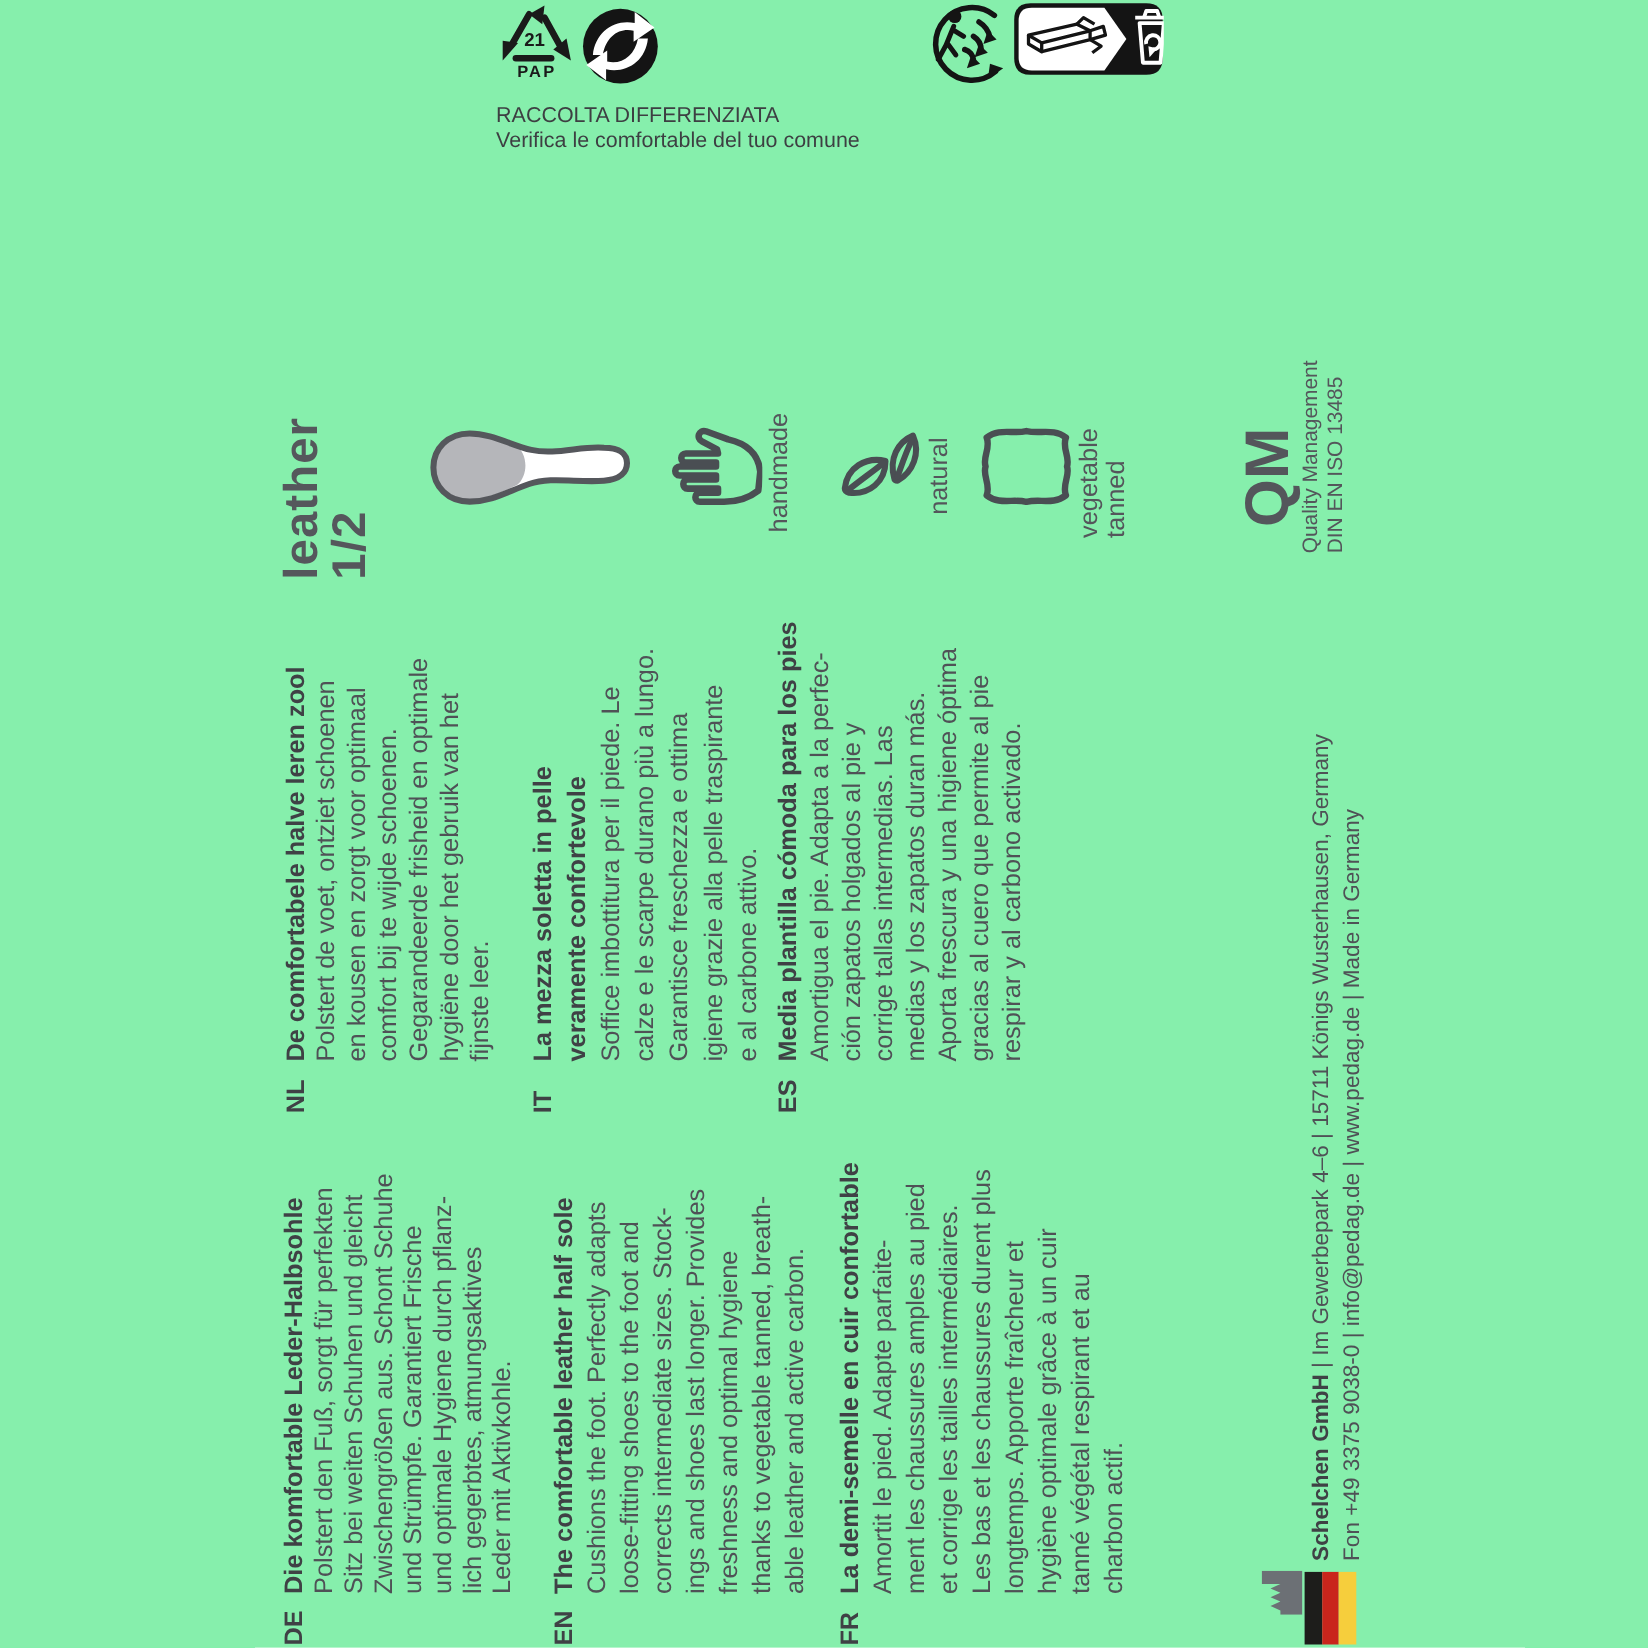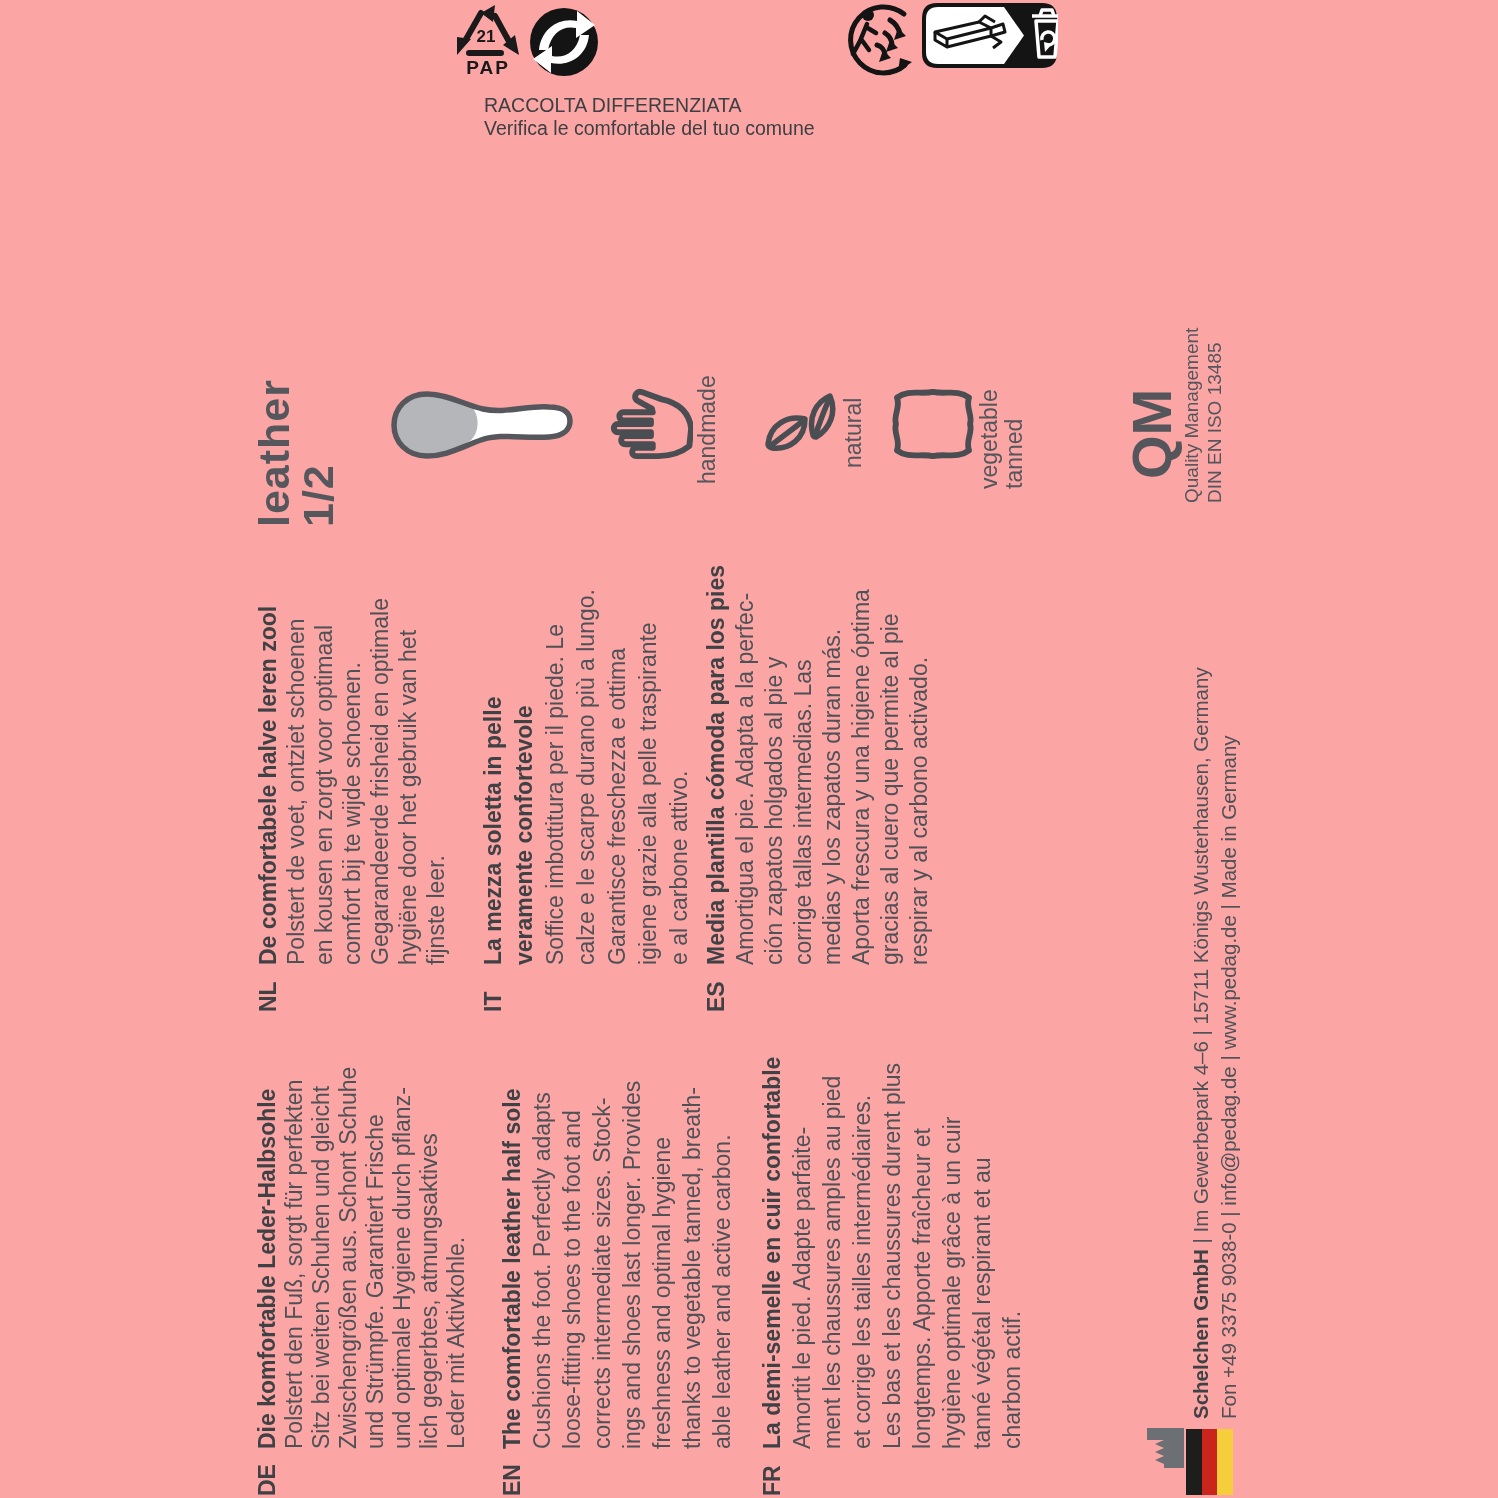--- a/index.html
+++ b/index.html
@@ -1,17 +1,17 @@
 <!DOCTYPE html>
 <html><head>
 <meta charset="utf-8">
 <style>
   html,body{margin:0;padding:0;background:#ffffff;}
   .page{
-    position:relative; width:1498px; height:1498px; background:#fca5a5; overflow:hidden;
+    position:relative; width:1498px; height:1498px; background:#86efac; overflow:hidden;
     font-family:"Liberation Sans", sans-serif; color:#4e5055;
   }
   
   .rot{position:absolute; transform-origin:0 0; transform:rotate(-90deg); white-space:nowrap;}
 
   
   .lang-inner{display:flex; align-items:flex-start;}
   .lang-code{flex:0 0 47px; font-weight:bold; color:#3f4145; font-size:23px;}
   .lang-body{flex:1;}
   .lang-block{font-size:23px; color:#4f5156;}
@@ -25,23 +25,23 @@
 
   
   .qm-title{font-size:56px; line-height:56px; font-weight:bold; color:#54565b; margin-left:24px;}
   .qm-sub{font-size:19px; line-height:23px; color:#54565b;}
 
   
   .footer-block{font-size:20.5px; line-height:27.5px; color:#4f5156;}
   .footer-company{font-weight:bold; color:#3f4145;}
 
   
-  .raccolta{position:absolute; left:484px; top:94px; font-size:19.5px; line-height:23px; color:#3d3f42;}
+  .raccolta{position:absolute; left:451px; top:94px; font-size:19.5px; line-height:23px; color:#3d3f42;}
   .pap-num{position:absolute; left:466px; top:27px; width:40px; text-align:center; font-size:17px; font-weight:bold; color:#1a1a1a;}
-  .pap-label{position:absolute; left:451px; top:57px; width:74px; text-align:center; font-size:19px; font-weight:bold; letter-spacing:2px; color:#1a1a1a;}
+  .pap-label{position:absolute; left:451px; top:57px; width:74px; text-align:center; font-size:15px; font-weight:bold; letter-spacing:2px; color:#1a1a1a;}
 
   .abs{position:absolute;}
 
   
   .flag{position:absolute; left:1186px; top:1429px; width:47px; height:66px; display:flex;}
   .flag div{flex:1;}
   .flag-black{background:#1d1d1b;}
   .flag-red{background:#c9251c;}
   .flag-gold{background:#f6ce3c;}
 </style>

